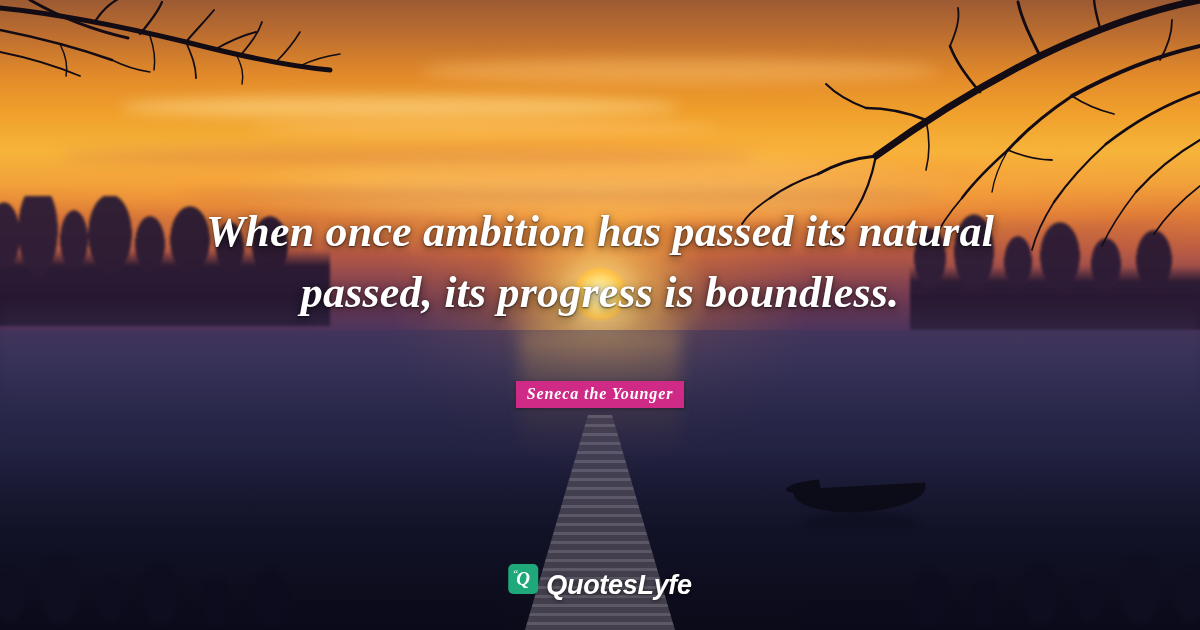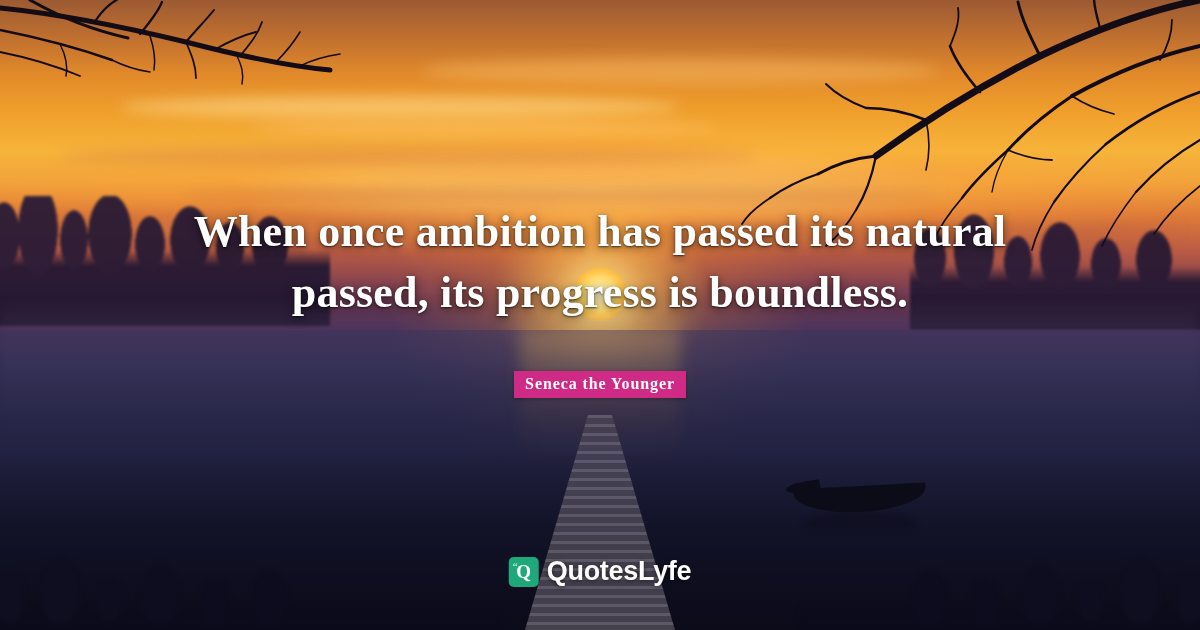--- a/index.html
+++ b/index.html
@@ -6,20 +6,21 @@
     margin: 0;
     padding: 0;
     background: #000;
   }
   .stage {
     position: relative;
     width: 1200px;
     height: 630px;
     overflow: hidden;
     font-family: "Liberation Serif", serif;
+    font-style: italic;
   }
 
   
   .bg {
     position: absolute;
     inset: 0;
     background:
       
       radial-gradient(circle at 50% 47%, rgba(255,228,130,0.95) 0px, rgba(255,190,70,0.55) 48px, rgba(255,150,40,0.20) 110px, rgba(255,120,30,0.0) 210px),
       
@@ -261,21 +262,21 @@
     font-weight: 700;
     font-size: 44px;
     line-height: 1.38;
     letter-spacing: 0.2px;
     text-shadow: 0 2px 10px rgba(0,0,0,0.55), 0 1px 2px rgba(0,0,0,0.6);
     margin: 0;
   }
   .author-wrap {
     position: absolute;
     left: 0; right: 0;
-    top: 371px;
+    top: 381px;
     text-align: center;
   }
   .author-badge {
     display: inline-block;
     background: #cf2a86;
     color: #ffffff;
     font-family: "Liberation Serif", serif;
     font-weight: 700;
     font-size: 16px;
     letter-spacing: 0.9px;
@@ -322,20 +323,21 @@
     line-height: 1;
     opacity: 0.95;
   }
   .logo-text {
     color: #ffffff;
     font-family: "Liberation Sans", sans-serif;
     font-weight: 700;
     font-size: 27px;
     letter-spacing: -0.3px;
     text-shadow: 0 1px 4px rgba(0,0,0,0.55);
+    margin-top: 14px;
   }
 </style>
 </head>
 <body>
 
 <div class="stage">
 
   <div class="bg"></div>
 
   <div class="cloud c6"></div>

